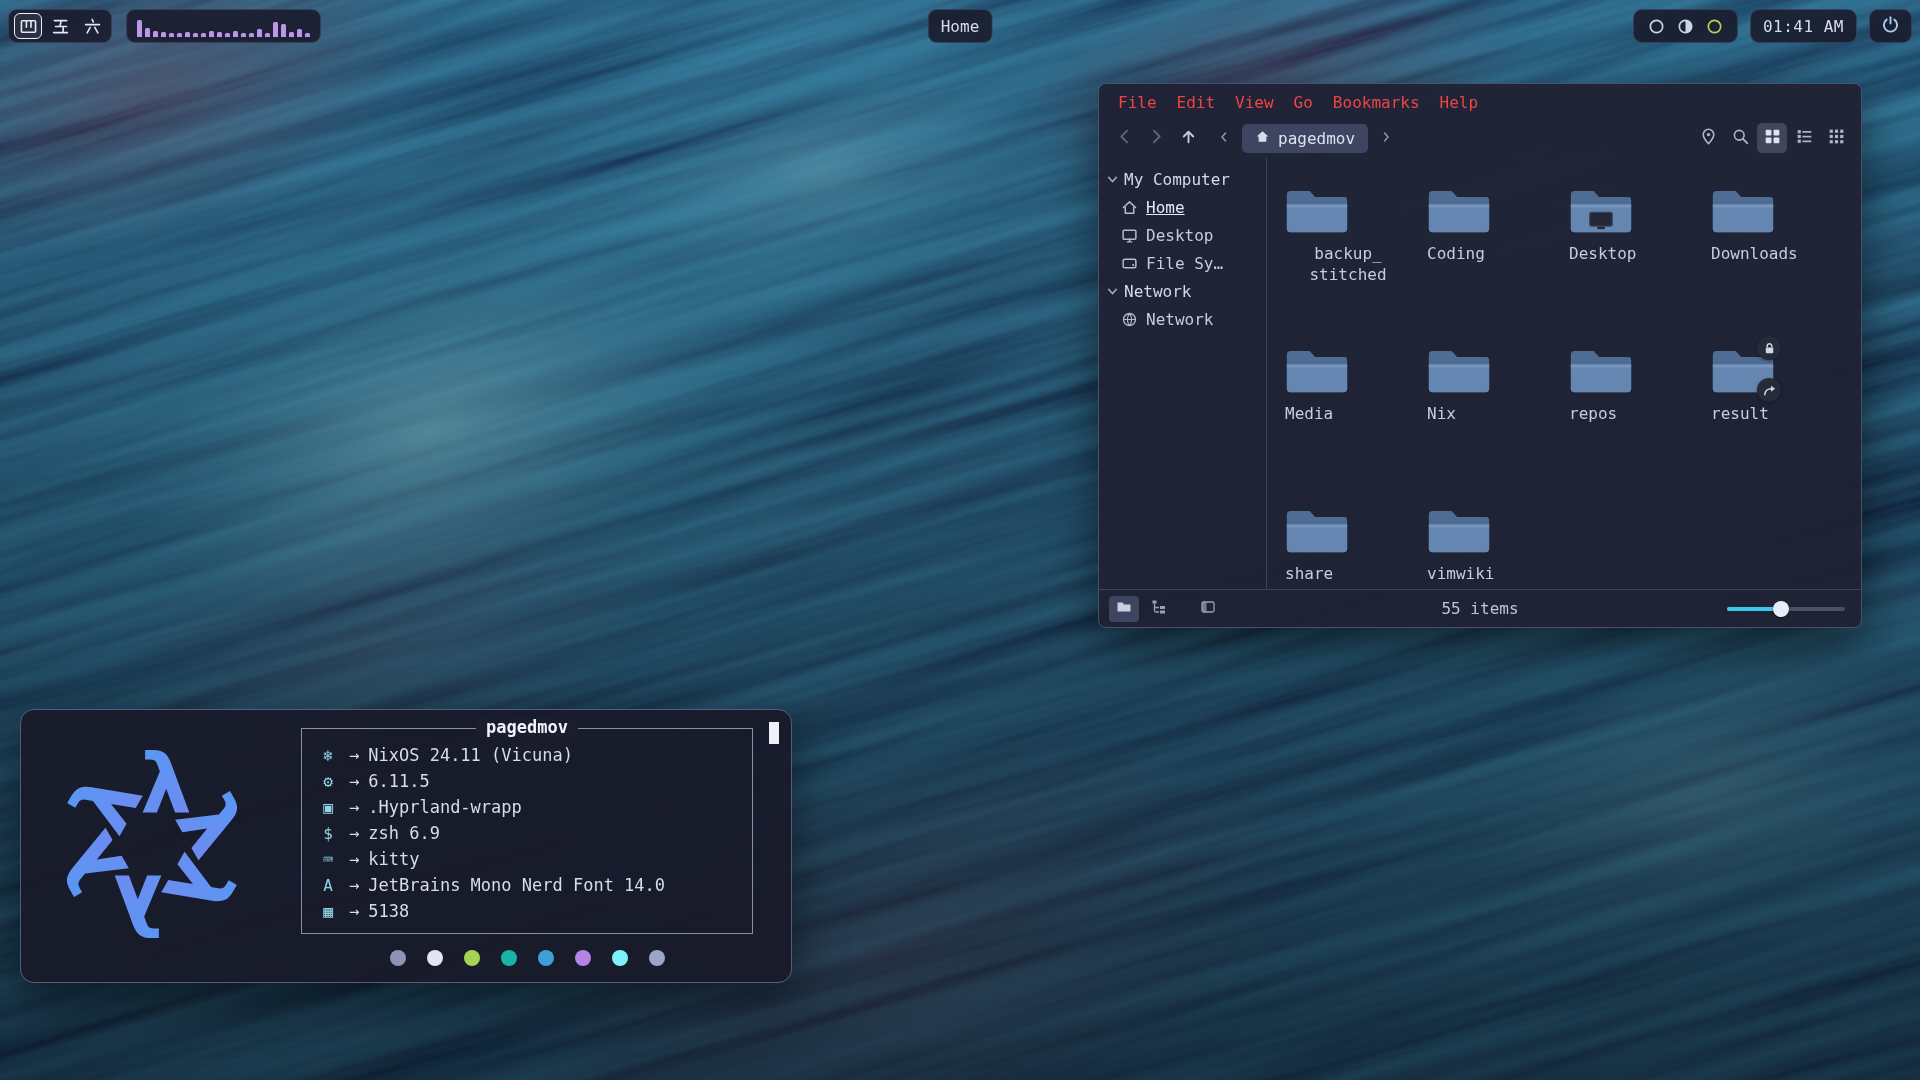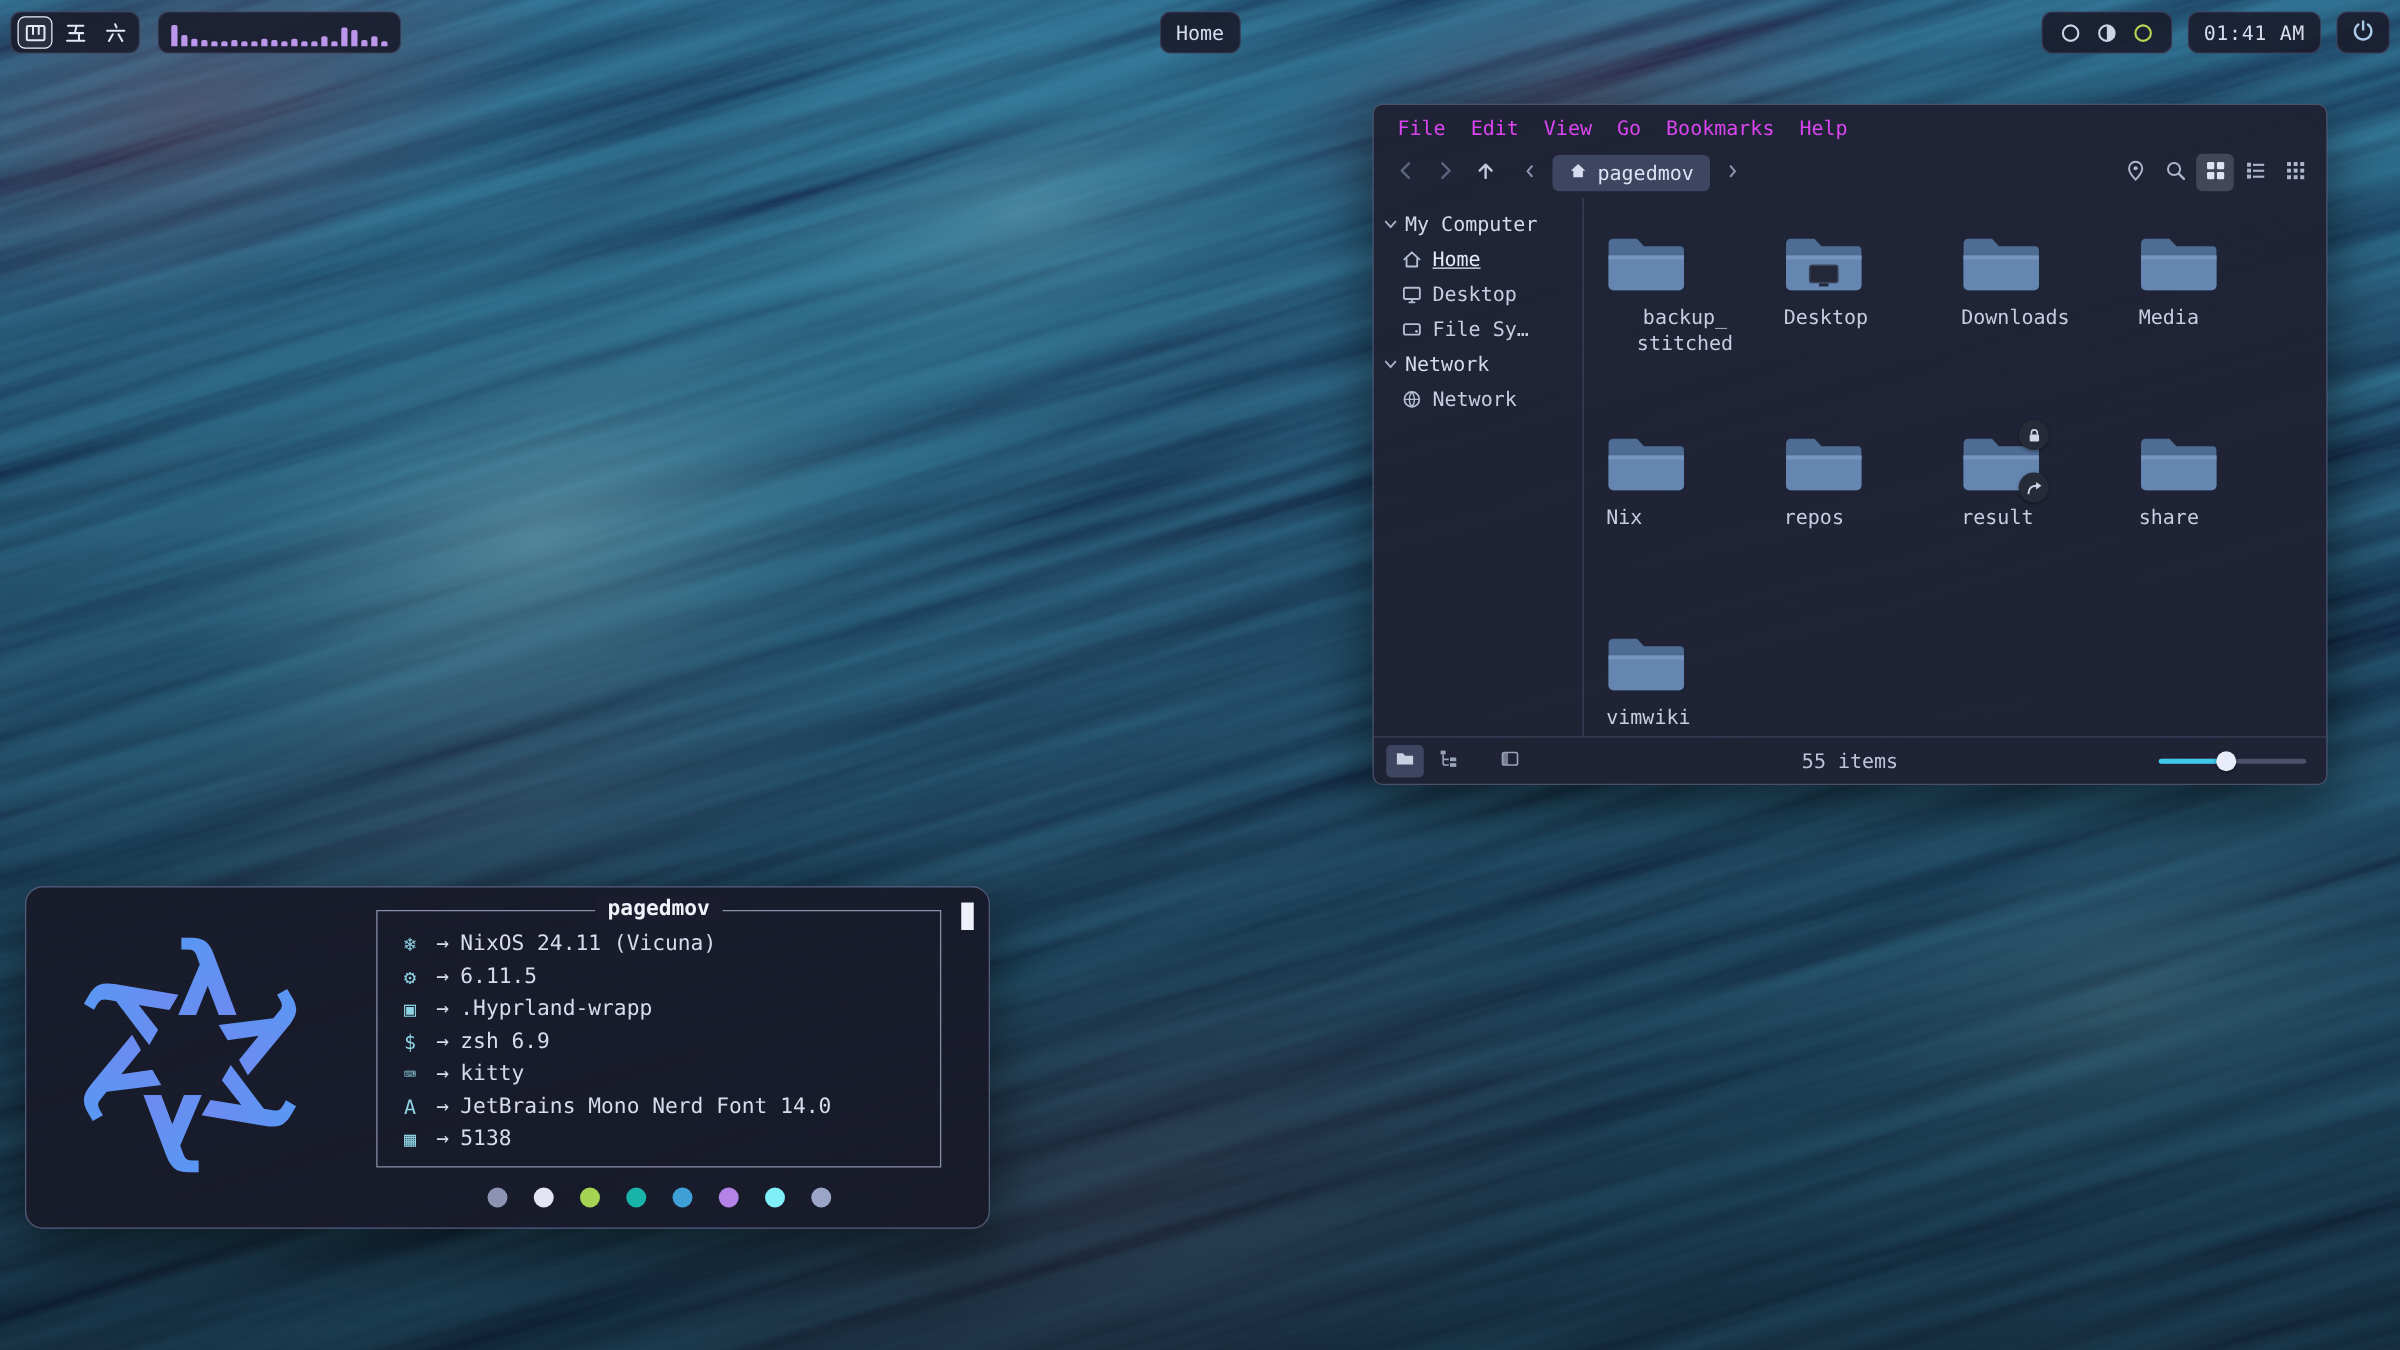--- a/index.html
+++ b/index.html
@@ -32,21 +32,21 @@
   .clock-module { font-size:16px; letter-spacing:0.5px; }
   .power-module { padding:0 11px; }
   .power-module svg { width:19px; height:19px; }
 
   
   .fm { position:absolute; left:1098px; top:83px; width:764px; height:545px; z-index:4;
     background:rgba(31,34,52,0.97); border:1px solid #4a506c; border-radius:8px;
     box-shadow:0 16px 50px rgba(0,0,0,0.55); display:flex; flex-direction:column;
     color:#ccd3e6; font-size:16px; overflow:hidden; }
   .fm-menubar { height:34px; display:flex; align-items:center; gap:2px; padding:2px 10px 0 10px; }
-  .fm-menu-item { padding:2px 9px; border-radius:4px; color:#d946ef; }
+  .fm-menu-item { padding:2px 9px; border-radius:4px; color:#ef4444; }
   .fm-toolbar { height:40px; display:flex; align-items:center; padding:0 10px; gap:2px; }
   .tool-btn { width:30px; height:30px; display:flex; align-items:center; justify-content:center; border-radius:5px; }
   .tool-btn svg { width:19px; height:19px; }
   .tool-btn.active-view { background:rgba(222,228,245,0.18); }
   .crumb { display:flex; align-items:center; gap:3px; margin-left:4px; }
   .crumb-chev svg { width:14px; height:14px; }
   .crumb-btn { display:flex; align-items:center; gap:8px; background:#3e4560; border-radius:5px;
     height:29px; padding:0 13px; color:#dde2f2; }
   .crumb-btn svg { width:15px; height:15px; }
   .fm-spacer { flex:1; }
@@ -388,20 +388,30 @@
           </div>
           <div class="flabel">backup_<wbr>stitched</div>
         </div>
         <div class="folder">
           <div class="ficon">
             <svg viewBox="0 0 52 42">
               <path d="M4 5.5h16l4.5 5H48a2.5 2.5 0 0 1 2.5 2.5V36a3 3 0 0 1-3 3H4.5a3 3 0 0 1-3-3V8.5a3 3 0 0 1 3-3z" fill="#4e6c94"></path>
               <path d="M1.5 16.5H50.5V36a3 3 0 0 1-3 3H4.5a3 3 0 0 1-3-3z" fill="#6586b0"></path>
               <path d="M1.5 16.5H50.5V19H1.5z" fill="#7694be"></path>
             </svg>
+          </div>
+          <div class="flabel">Coding</div>
+        </div>
+        <div class="folder">
+          <div class="ficon">
+            <svg viewBox="0 0 52 42">
+              <path d="M4 5.5h16l4.5 5H48a2.5 2.5 0 0 1 2.5 2.5V36a3 3 0 0 1-3 3H4.5a3 3 0 0 1-3-3V8.5a3 3 0 0 1 3-3z" fill="#4e6c94"></path>
+              <path d="M1.5 16.5H50.5V36a3 3 0 0 1-3 3H4.5a3 3 0 0 1-3-3z" fill="#6586b0"></path>
+              <path d="M1.5 16.5H50.5V19H1.5z" fill="#7694be"></path>
+            </svg>
             <div class="emblem emblem-screen">
               <svg viewBox="0 0 20 16">
                 <rect x="1" y="1" width="18" height="11" rx="1.5" fill="#232838" stroke="#3a425a"></rect>
                 <rect x="7" y="12.5" width="6" height="2" fill="#232838"></rect>
               </svg>
             </div>
           </div>
           <div class="flabel">Desktop</div>
         </div>
         <div class="folder">

